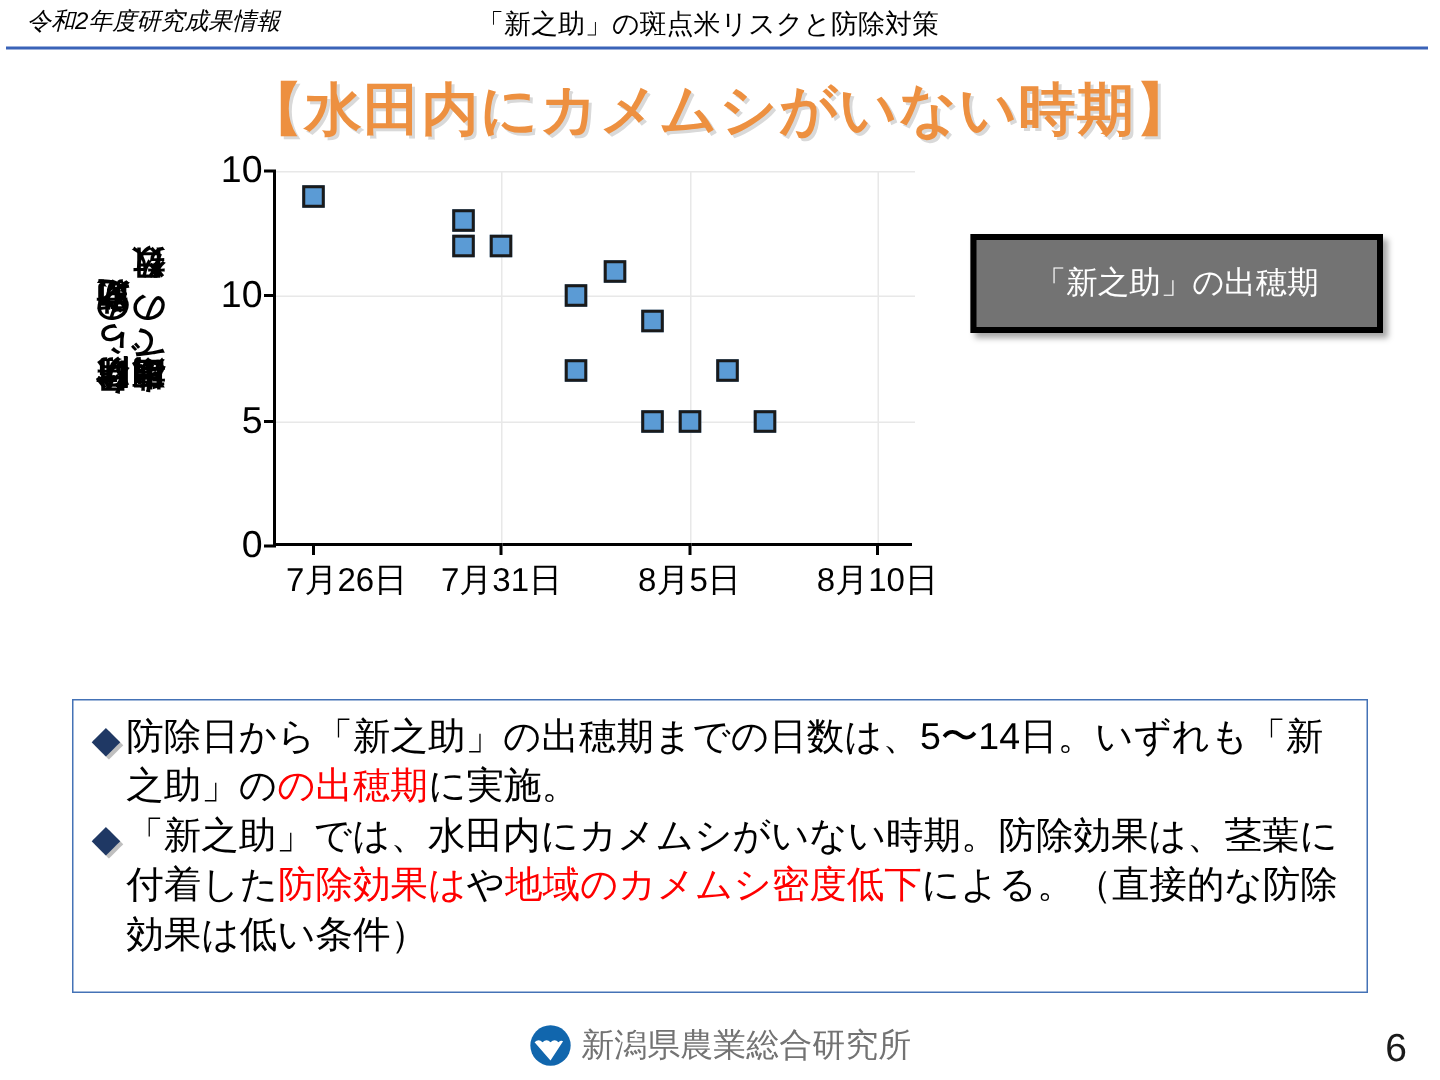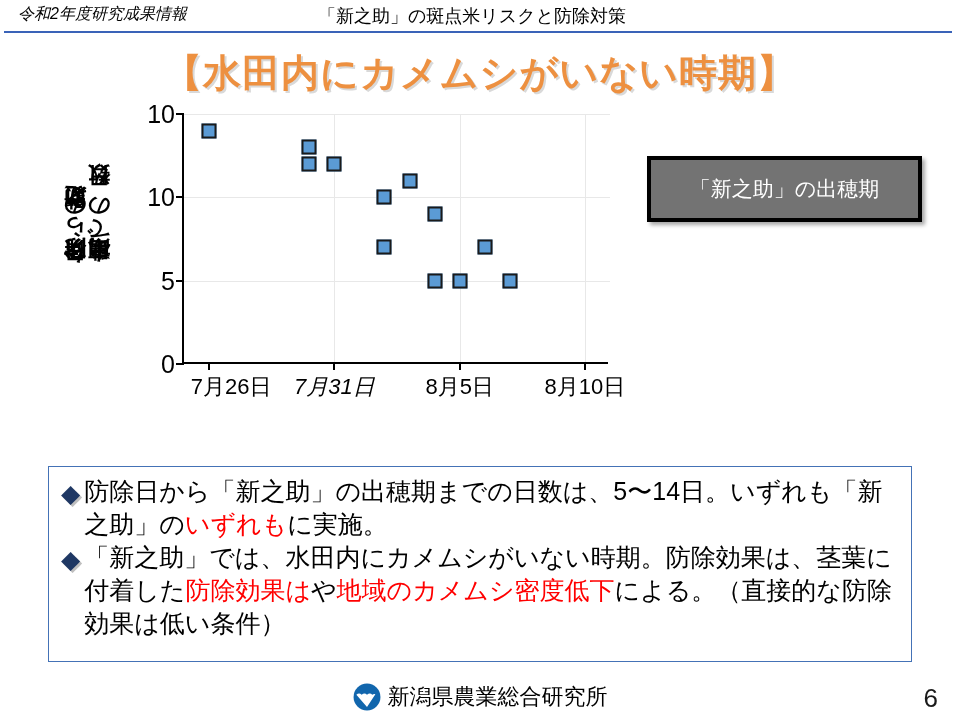--- a/index.html
+++ b/index.html
@@ -88,21 +88,21 @@
   .red{color:#ff0000;}
 
   
   .footer{
     position:absolute;left:0;right:0;top:682px;
     display:flex;align-items:center;justify-content:center;gap:7px;
   }
   .logo{
     width:28px;height:28px;flex:none;
   }
-  .footname{font-size:22px;color:#000000;white-space:nowrap;}
+  .footname{font-size:22px;color:#737373;white-space:nowrap;}
   .pageno{position:absolute;right:22px;top:683px;font-size:26px;color:#1a1a1a;}
 </style>
 </head>
 <body>
 
 <div class="slide">
 
   <div class="hdr-left">令和2年度研究成果情報</div>
   <div class="hdr-center">「新之助」の斑点米リスクと防除対策</div>
   <div class="hdr-rule"></div>
@@ -124,21 +124,21 @@
         <div class="grid-h" style="top: 83.3333px;"></div>
         <div class="ytick" style="top: 82.3333px;"></div>
         <div class="ytlab" style="top: 83.3333px;">10</div>
         <div class="grid-h" style="top: 0px;"></div>
         <div class="ytick" style="top: -1px;"></div>
         <div class="ytlab" style="top: 0px;">10</div>
         <div class="xtick" style="left: 24.0588px;"></div>
         <div class="xtlab" style="left: 25.0588px; margin-left: 22px;">7月26日</div>
         <div class="grid-v" style="left: 150.353px;"></div>
         <div class="xtick" style="left: 149.353px;"></div>
-        <div class="xtlab" style="left: 150.353px; font-style: italic;">7月31日</div>
+        <div class="xtlab" style="left: 150.353px;">7月31日</div>
         <div class="grid-v" style="left: 275.647px;"></div>
         <div class="xtick" style="left: 274.647px;"></div>
         <div class="xtlab" style="left: 275.647px;">8月5日</div>
         <div class="grid-v" style="left: 400.941px;"></div>
         <div class="xtick" style="left: 399.941px;"></div>
         <div class="xtlab" style="left: 400.941px;">8月10日</div>
         <div class="pt" title="7月26日 / 14" style="left: 25.0588px; top: 16.6667px; background: rgb(91, 155, 213); border-color: rgb(26, 26, 26);"></div>
         <div class="pt" title="7月30日 / 13" style="left: 125.294px; top: 33.3333px; background: rgb(91, 155, 213); border-color: rgb(26, 26, 26);"></div>
         <div class="pt" title="7月30日 / 12" style="left: 125.294px; top: 50px; background: rgb(91, 155, 213); border-color: rgb(26, 26, 26);"></div>
         <div class="pt" title="7月31日 / 12" style="left: 150.353px; top: 50px; background: rgb(91, 155, 213); border-color: rgb(26, 26, 26);"></div>
@@ -153,21 +153,21 @@
       </div>
   </div>
 
   <div class="callout">
     <div class="c1">「新之助」の出穂期</div>
   </div>
 
   <div class="notebox" id="notebox">
       <div class="nrow">
         <span class="dia">◆</span>
-        <div class="ntext"><span>防除日から「新之助」の出穂期までの日数は、5〜14日。いずれも「新之助」の</span><span class="red">いずれも</span><span>に実施。</span></div>
+        <div class="ntext"><span>防除日から「新之助」の出穂期までの日数は、5〜14日。いずれも「新之助」の</span><span class="red">の出穂期</span><span>に実施。</span></div>
       </div>
       <div class="nrow">
         <span class="dia">◆</span>
         <div class="ntext"><span>「新之助」では、水田内にカメムシがいない時期。防除効果は、茎葉に付着した</span><span class="red">防除効果は</span><span>や</span><span class="red">地域のカメムシ密度低下</span><span>による。（直接的な防除効果は低い条件）</span></div>
       </div>
     </div>
 
   <div class="footer">
     <svg class="logo" viewBox="0 0 100 100">
       <circle cx="50" cy="50" r="48" fill="#1166ad"></circle>

